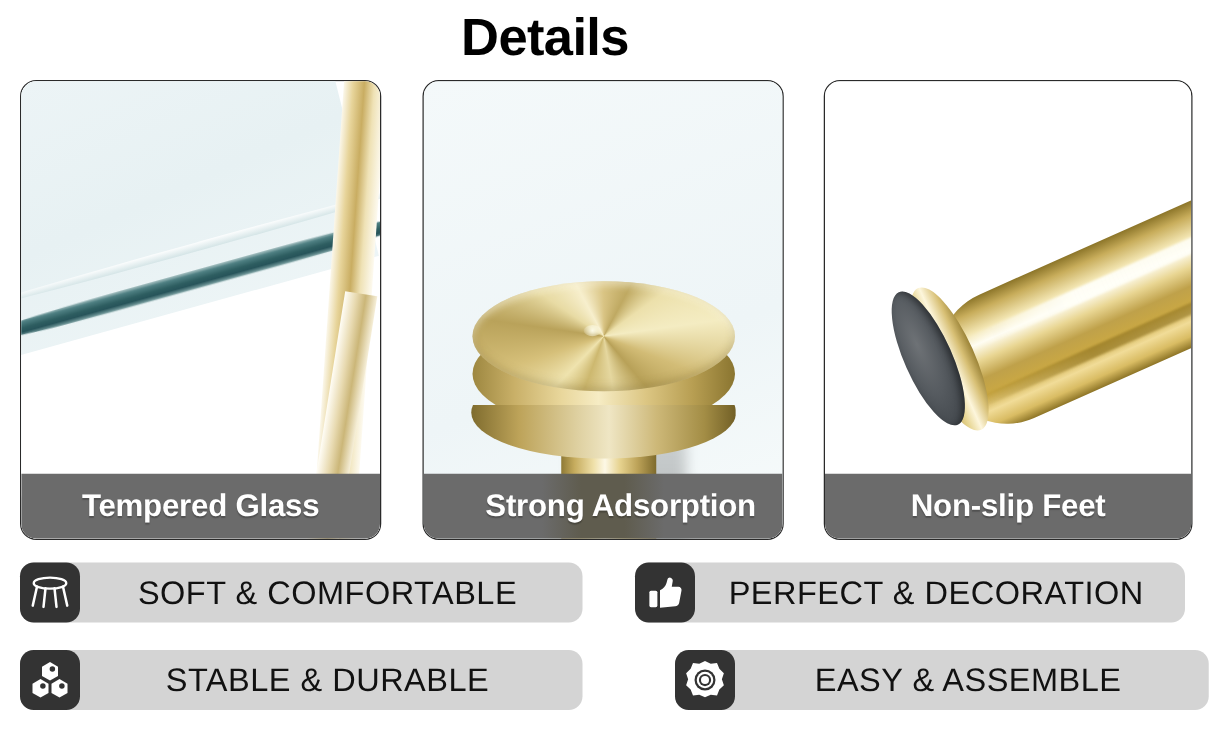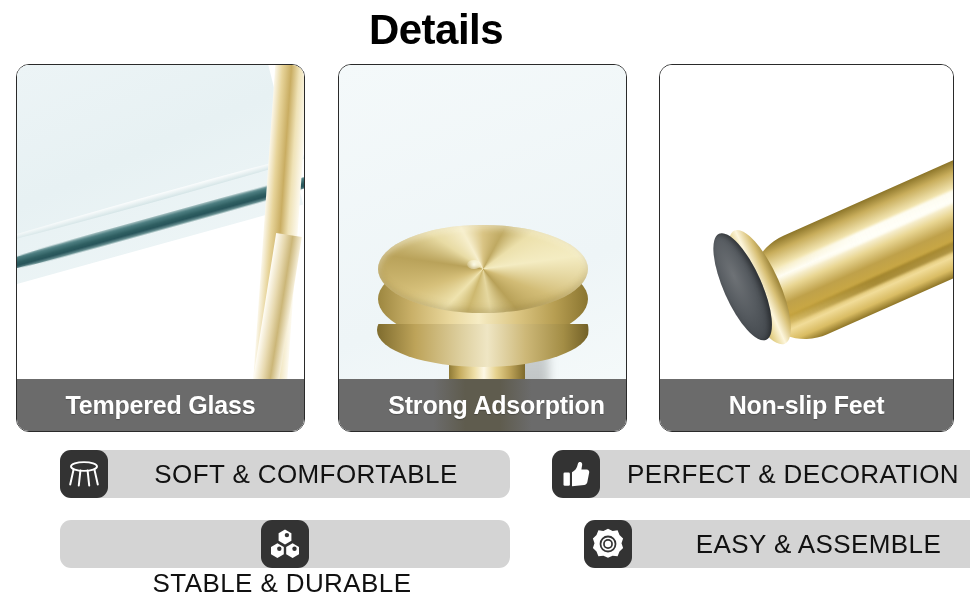--- a/index.html
+++ b/index.html
@@ -228,42 +228,42 @@
   }
   .label-bar.shaded { background: linear-gradient(to right, #6b6b6b 0%, #6b6b6b 33%, #5f5c4e 44%, #5f5c4e 56%, #6b6b6b 67%, #6b6b6b 100%); padding-left: 28px; }
 
   
   .features { position: absolute; left: 0; top: 448px; width: 970px; height: 146px; }
   .pill {
     position: absolute;
     height: 48px;
     background: #d4d4d4;
     border-radius: 11px;
-    display: flex; align-items: center; margin-left: 44px;
+    display: flex; align-items: center;
   }
   .pill .icon-box {
     width: 48px; height: 48px;
     flex: 0 0 48px;
     background: #333333;
     border-radius: 11px;
     display: flex; align-items: center; justify-content: center;
   }
   .pill .icon-box svg { display: block; }
   .pill .pill-label {
     flex: 1 1 auto;
     text-align: center;
     color: #111111;
     font-size: 26px;
     letter-spacing: 0.4px;
     padding: 0 10px 0 4px;
     white-space: nowrap;
   }
   .p1 { left: 16px;  top: 2px;  width: 450px; }
-  .p2 { left: 508px; top: 2px;  width: 440px; border-radius: 16px; }
-  .p3 { left: 16px;  top: 72px; width: 450px; flex-direction: column; }
+  .p2 { left: 508px; top: 2px;  width: 440px; }
+  .p3 { left: 16px;  top: 72px; width: 450px; }
   .p4 { left: 540px; top: 72px; width: 427px; }
 </style>
 </head>
 <body>
 
 <div class="page">
 
   <div class="page-title">Details</div>
 
   <div class="cards">

